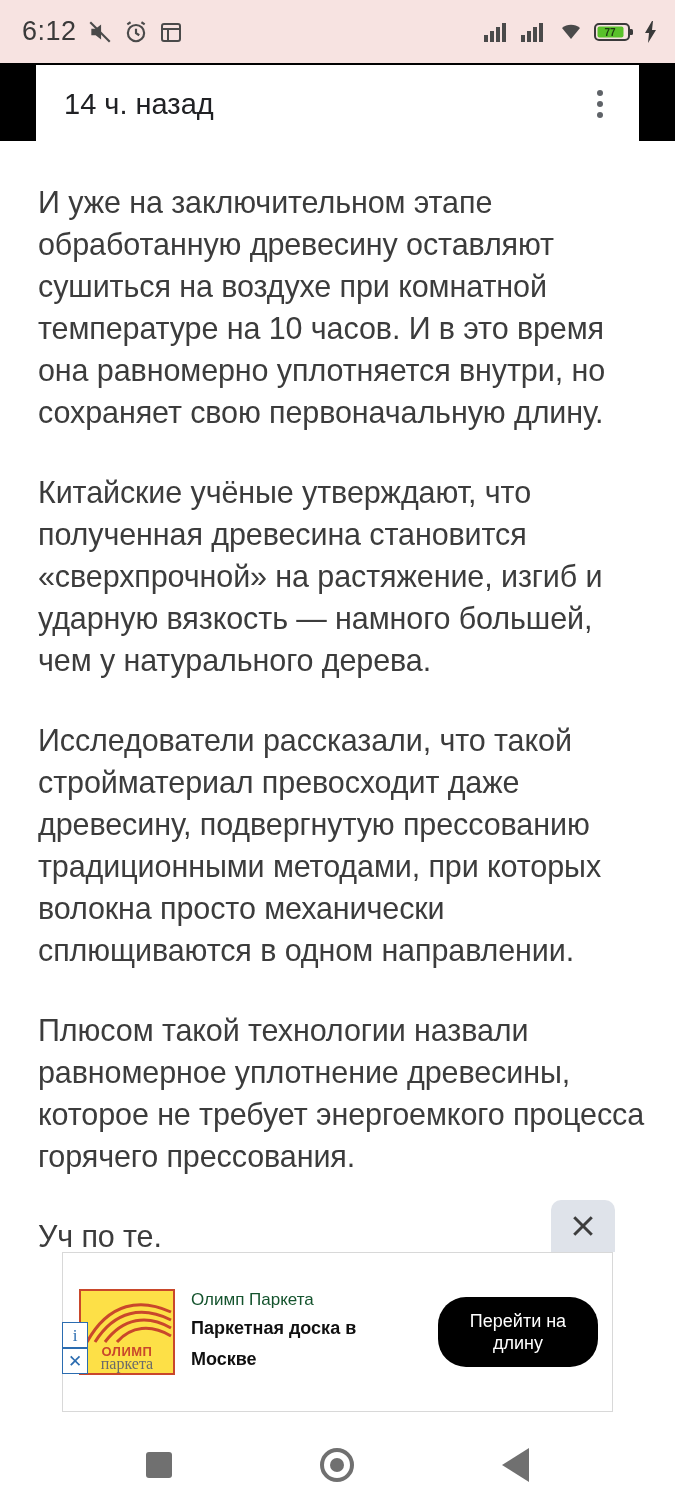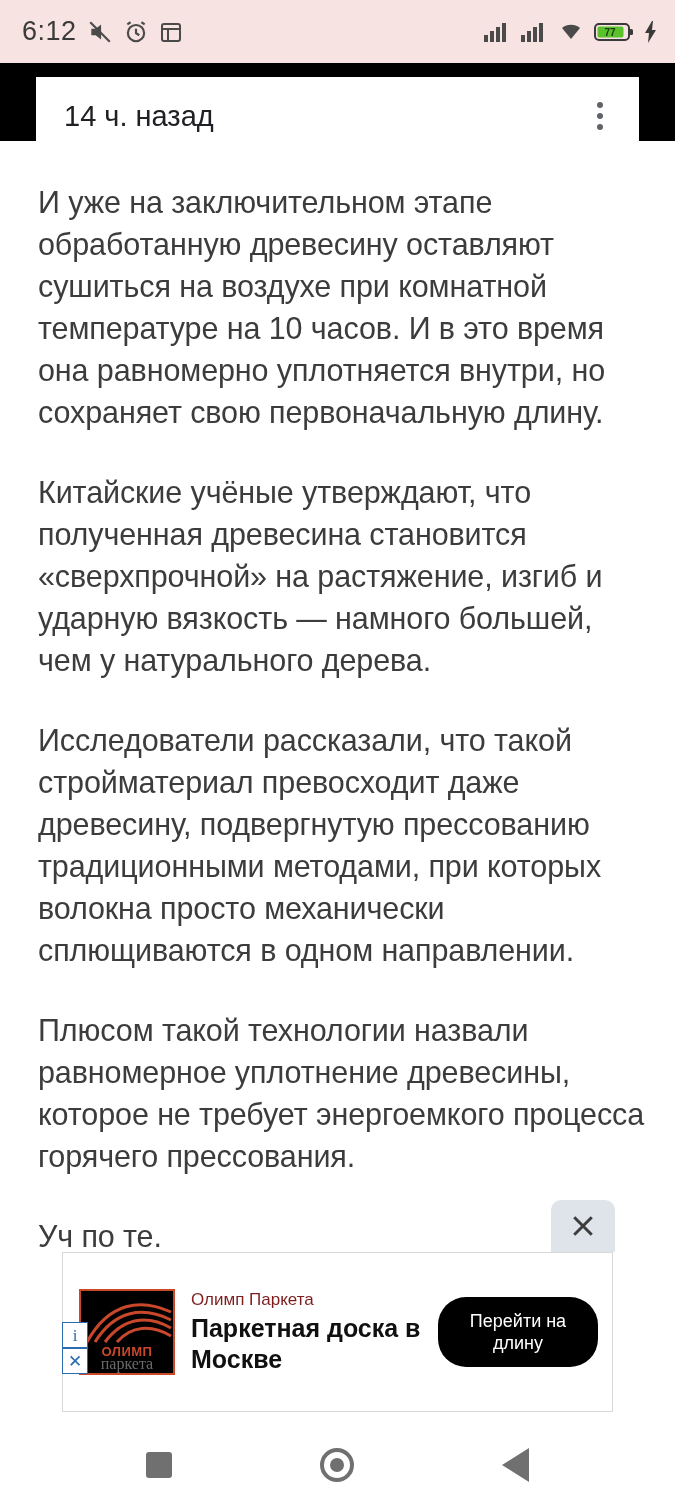--- a/index.html
+++ b/index.html
@@ -44,21 +44,21 @@
     align-items: center;
     gap: 9px;
   }
   .si { display: inline-block; line-height: 0; text-align: center; }
 
   
   .topbar-wrap {
     position: relative;
     height: 78px;
     background: #000000;
-    padding: 14px 36px;
+    padding: 2px 36px;
   }
   .topbar {
     height: 78px;
     background: #ffffff;
     display: flex;
     align-items: center;
     justify-content: space-between;
     padding: 0 22px 0 28px;
   }
   .topbar-title {
@@ -134,21 +134,21 @@
     border: 1px solid #d8d8d8;
     display: flex;
     align-items: center;
     padding: 0 14px 0 16px;
     gap: 16px;
   }
   .ad-logo {
     width: 96px;
     height: 86px;
     border: 2px solid #c9472b;
-    background: #000000;
+    background: #fde047;
     display: flex;
     flex-direction: column;
     align-items: center;
     justify-content: flex-end;
     padding-bottom: 4px;
     flex: 0 0 auto;
     position: relative;
     overflow: hidden;
   }
   .ad-logo .swoosh {
@@ -169,25 +169,25 @@
   .ad-logo .lsub {
     font-size: 16px;
     color: #6a6a6a;
     line-height: 11px;
     z-index: 2;
     font-family: Liberation Serif, serif;
   }
   .ad-text { flex: 1 1 auto; min-width: 0; }
   .ad-advertiser {
     font-size: 17px;
-    color: #7f1d1d;
+    color: #14532d;
     margin-bottom: 3px;
   }
   .ad-headline {
-    font-size: 25px;
+    font-size: 18px;
     font-weight: bold;
     color: #101010;
     line-height: 31px;
   }
   .ad-cta {
     flex: 0 0 auto;
     background: #000000;
     color: #ffffff;
     border-radius: 28px;
     font-size: 18px;

